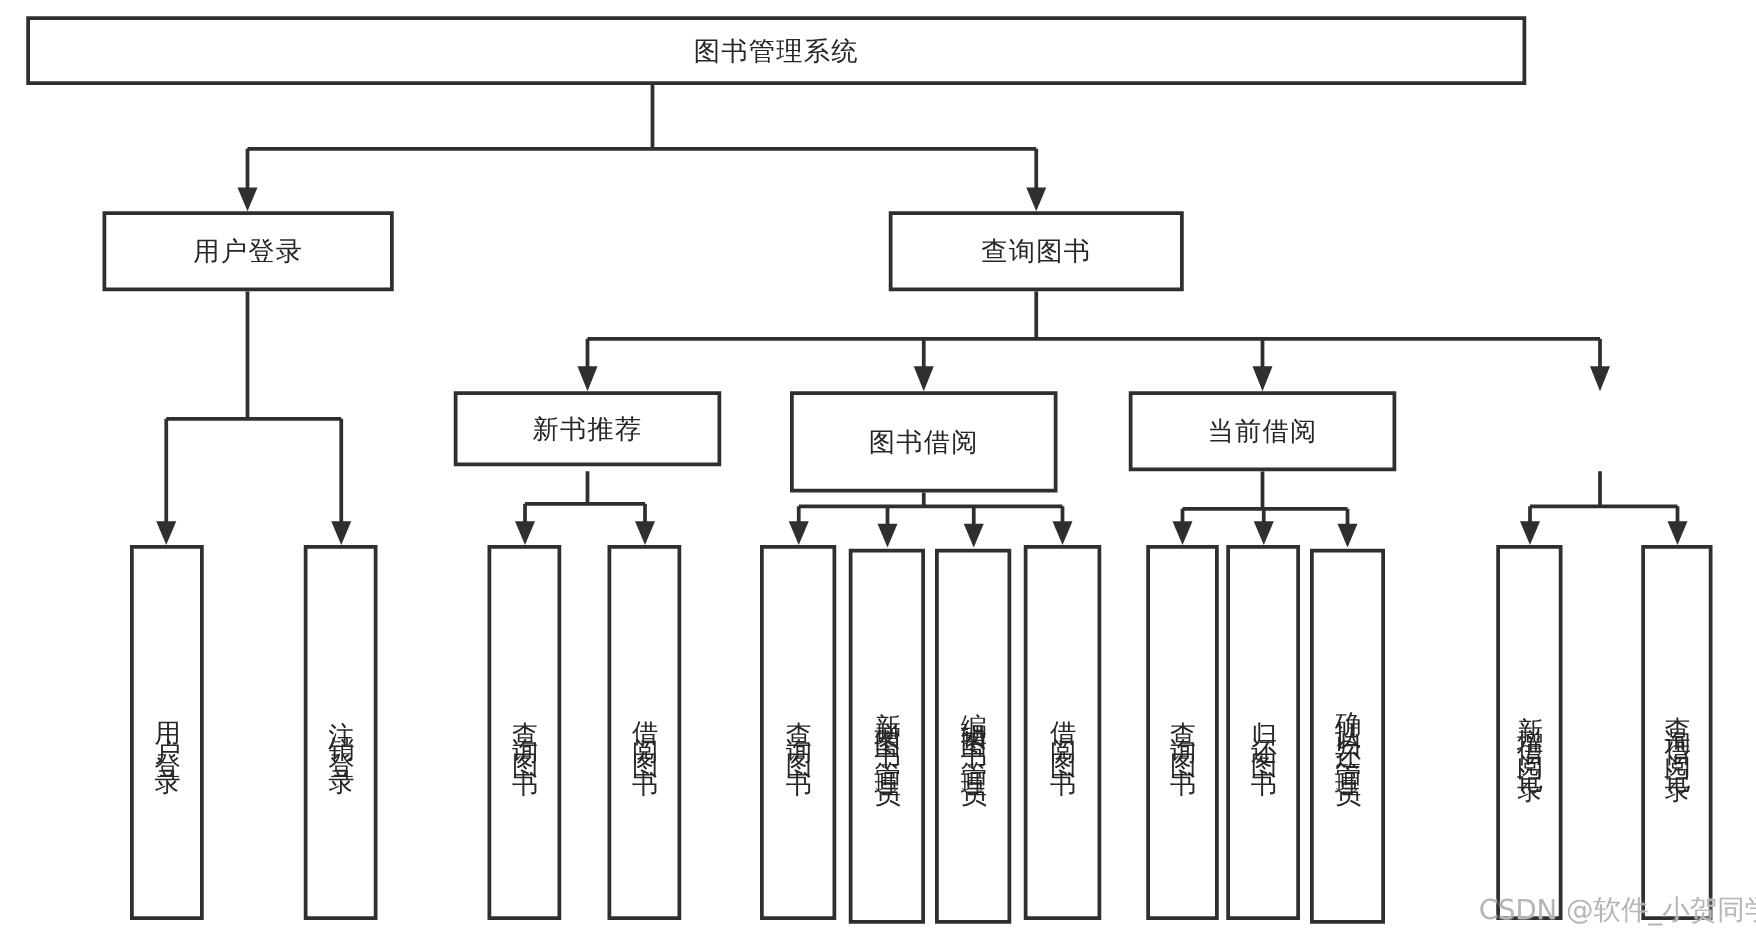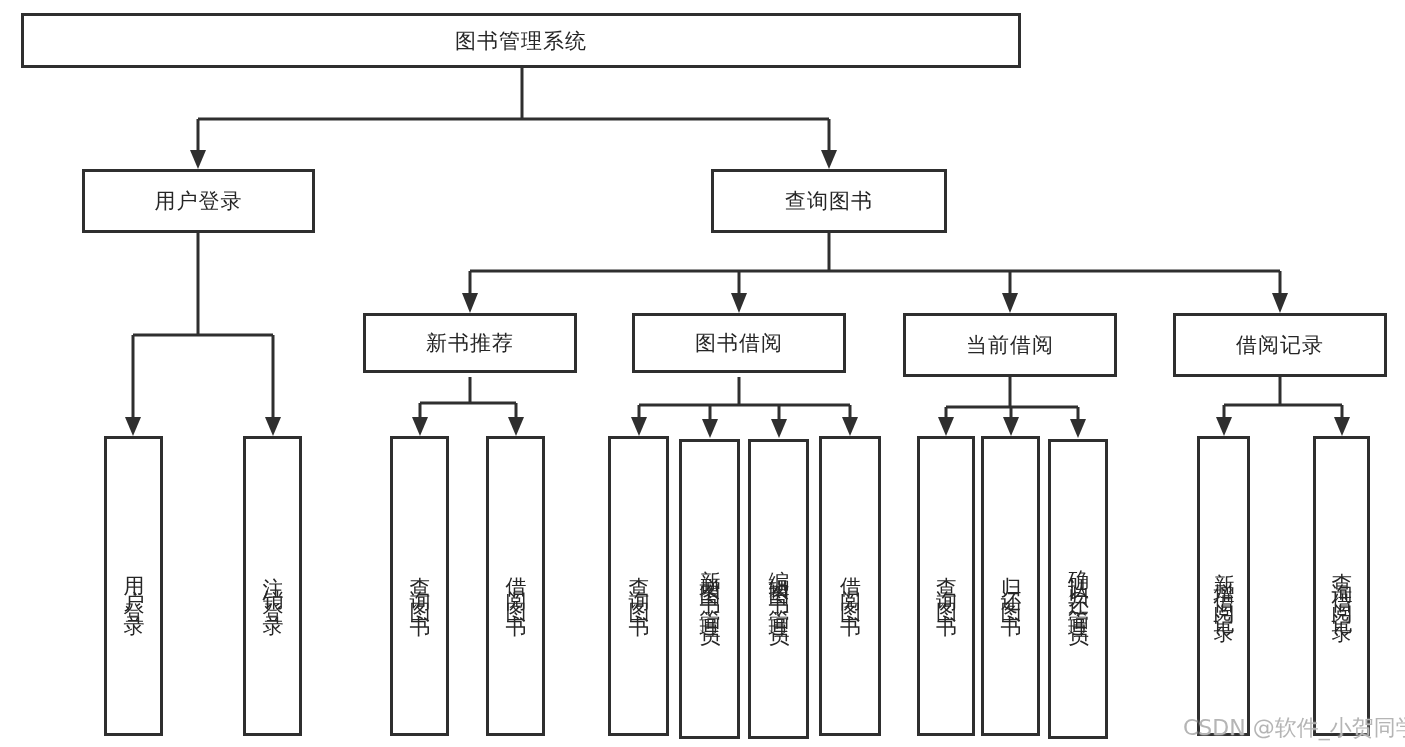--- a/index.html
+++ b/index.html
@@ -106,42 +106,39 @@
     <g>
       <line x1="1280" y1="377" x2="1280" y2="405"></line>
       <line x1="1224" y1="405" x2="1342" y2="405"></line>
       <line x1="1224" y1="405" x2="1224" y2="419"></line>
       <polygon points="1216,417 1232,417 1224,436"></polygon>
       <line x1="1342" y1="405" x2="1342" y2="419"></line>
       <polygon points="1334,417 1350,417 1342,436"></polygon>
     </g>
   </svg>
 
-  <div class="node h" style="left:21px;top:13px;width:1000px;height:55px;">
+  <div class="node h" style="left:21px;top:13px;width:1200px;height:55px;">
     <span>图书管理系统</span>
   </div>
 
   <div class="node h" style="left:82px;top:169px;width:233px;height:64px;">
     <span>用户登录</span>
   </div>
   <div class="node h" style="left:711px;top:169px;width:236px;height:64px;">
     <span>查询图书</span>
   </div>
 
   <div class="node h" style="left:363px;top:313px;width:214px;height:60px;">
     <span>新书推荐</span>
   </div>
-  <div class="node h" style="left:632px;top:313px;width:214px;height:60px;">
+  <div class="node h" style="left:632px;top:313px;width:214px;height:81px;">
     <span>图书借阅</span>
   </div>
   <div class="node h" style="left:903px;top:313px;width:214px;height:64px;">
     <span>当前借阅</span>
-  </div>
-  <div class="node h" style="left:1173px;top:313px;width:214px;height:64px;">
-    <span>借阅记录</span>
   </div>
 
   <div class="node v" style="left:104px;top:436px;width:59px;height:300px;">
     <span>用户登录</span>
   </div>
   <div class="node v" style="left:243px;top:436px;width:59px;height:300px;">
     <span>注销登录</span>
   </div>
 
   <div class="node v" style="left:390px;top:436px;width:59px;height:300px;">

